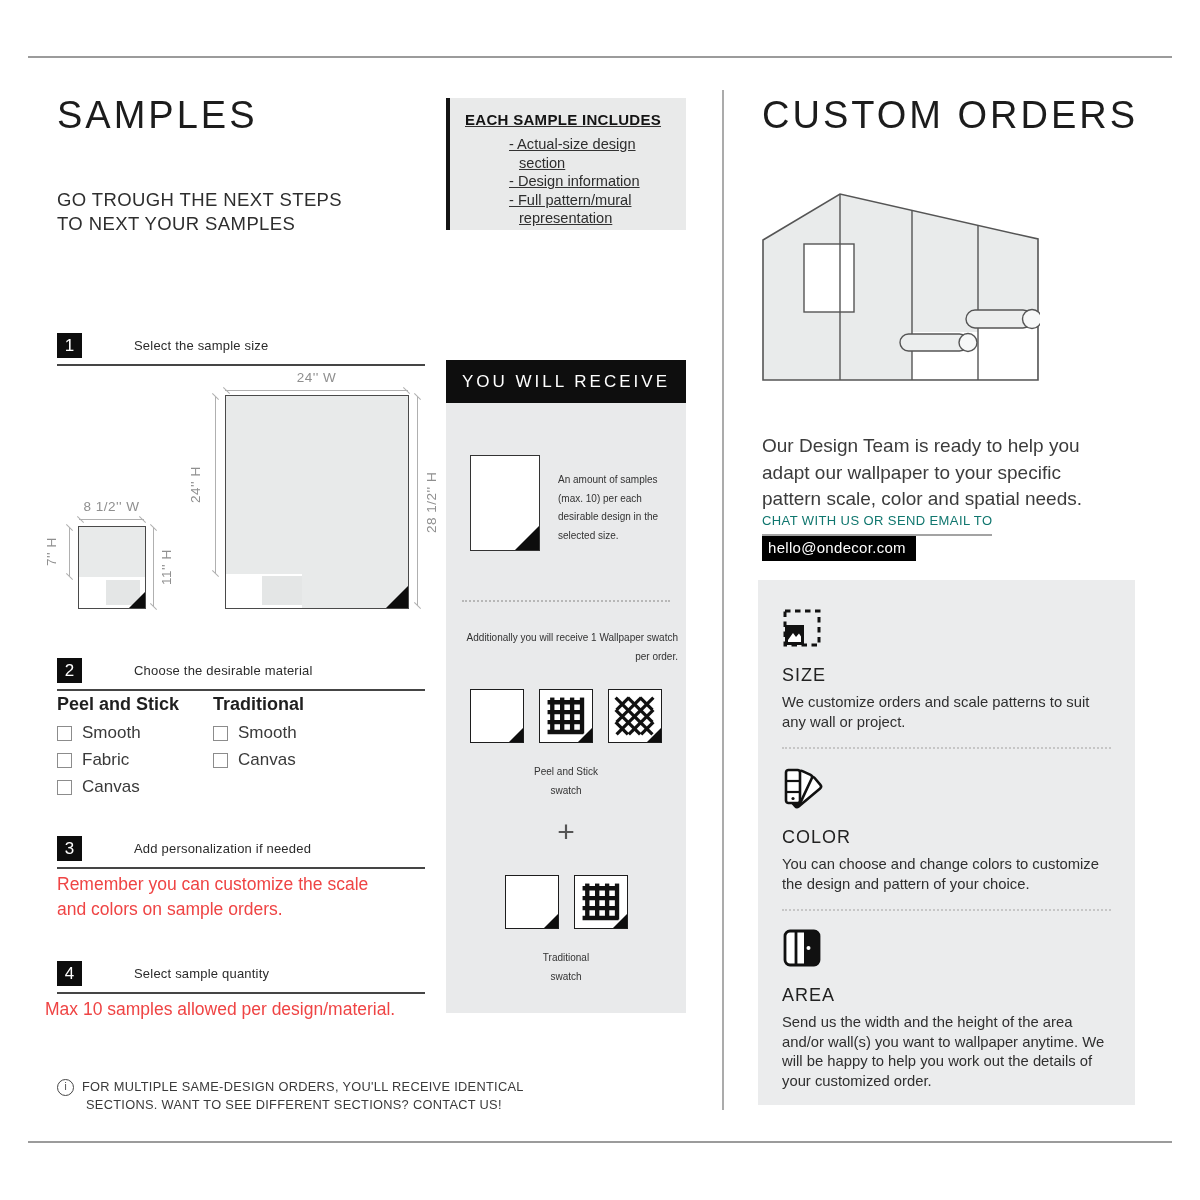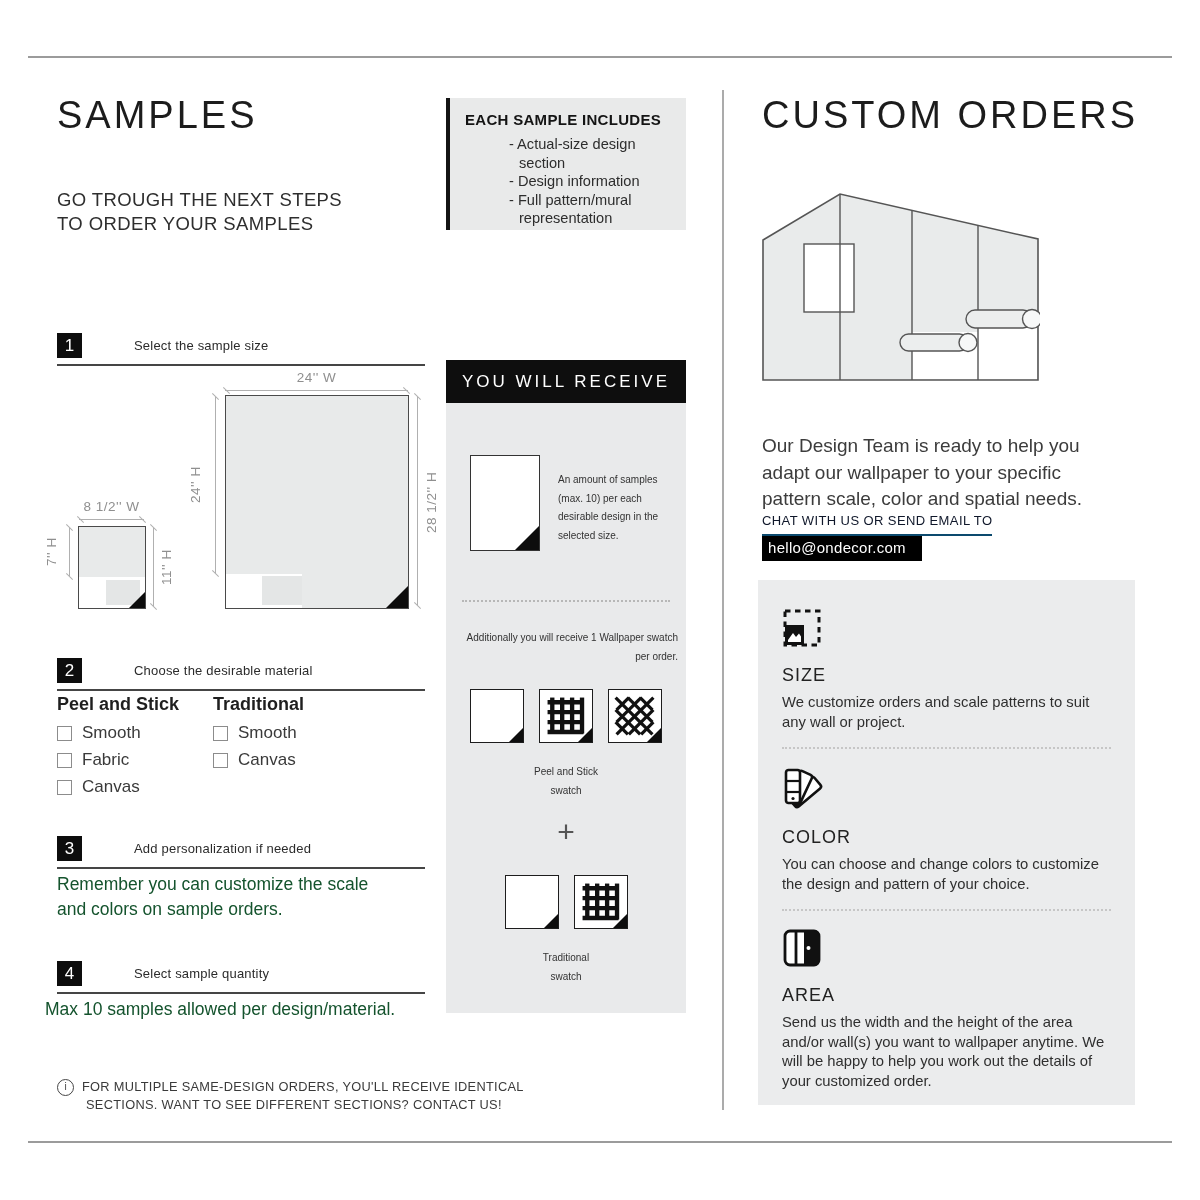--- a/index.html
+++ b/index.html
@@ -12,21 +12,21 @@
   
   .big-title{font-size:38px;letter-spacing:3px;color:#1c1c1c;font-weight:400;white-space:nowrap;}
   .intro{font-size:18.5px;line-height:24px;color:#2e2e2e;letter-spacing:0.4px;}
 
   
   .step{display:flex;align-items:center;gap:12px;border-bottom:2px solid #454545;
         padding-bottom:6px;width:368px;}
   .step-num{width:25px;height:25px;background:#0d0d0d;color:#fff;display:flex;align-items:center;
         justify-content:center;font-size:17px;flex:0 0 auto;}
   .step-label{font-size:13px;color:#2b2b2b;letter-spacing:0.2px;white-space:nowrap;margin-left:40px;}
-  .step-note{font-size:17.5px;line-height:25px;color:#14532d;}
+  .step-note{font-size:17.5px;line-height:25px;color:#ef4444;}
 
   
   .sample-rect{position:absolute;background:#e8eaea;border:1.5px solid #4a4a4a;}
   .white-strip{position:absolute;left:0;bottom:0;background:#fff;}
   .mini-square{position:absolute;background:#e4e6e6;}
   .fold{position:absolute;right:0;bottom:0;background:#0d0d0d;clip-path:polygon(100% 0,100% 100%,0 100%);}
   .dim-h{position:absolute;height:1px;background:#b0b0b0;}
   .dim-h::before,.dim-h::after{content:"";position:absolute;width:9px;height:1px;background:#b0b0b0;transform:rotate(45deg);top:0;}
   .dim-h::before{left:-3px}.dim-h::after{right:-3px}
   .dim-v{position:absolute;width:1px;background:#b0b0b0;}
@@ -36,39 +36,39 @@
   .vlabel{position:absolute;writing-mode:vertical-rl;transform:rotate(180deg);font-size:13.5px;
           color:#8f8f8f;letter-spacing:0.5px;display:flex;align-items:center;justify-content:center;white-space:nowrap;}
 
   
   .mat-title{font-size:18px;font-weight:bold;color:#1f1f1f;margin-bottom:8px;}
   .mat-row{font-size:17px;color:#3a3a3a;margin-bottom:7px;display:flex;align-items:center;}
   .cb{display:inline-block;width:13px;height:13px;border:1.5px solid #8c8c8c;margin-right:10px;background:#fff;flex:0 0 auto;}
 
   
   .includes-box{position:absolute;left:446px;top:98px;width:240px;height:132px;background:#e9eaea;
-        border-left:4px solid #141414;box-sizing:border-box;padding:13px 10px 0 15px;}
+        border-left:4px solid #141414;box-sizing:border-box;padding:13px 10px 0 15px;text-decoration:underline;}
   .includes-title{font-size:15px;font-weight:bold;color:#141414;letter-spacing:0.3px;margin-bottom:7px;}
   .includes-item{font-size:14.6px;line-height:18.5px;color:#2d2d2d;padding-left:10px;text-indent:-10px;margin-left:44px;}
 
   
   .receive-header{position:absolute;left:446px;top:360px;width:240px;height:43px;background:#0e0e0e;
         color:#fff;display:flex;align-items:center;justify-content:center;font-size:17px;letter-spacing:3px;white-space:nowrap;}
   .receive-body{position:absolute;left:446px;top:403px;width:240px;height:610px;background:#e9eaeb;}
   .page-icon{position:absolute;left:24px;top:52px;width:70px;height:96px;background:#fff;border:1.5px solid #333;box-sizing:border-box;}
   .receive-text{position:absolute;font-size:10px;line-height:18.5px;color:#333;}
   .dotted{border-top:2px dotted #b7b7b7;}
   .swatch{position:absolute;width:54px;height:54px;background:#fff;border:1.6px solid #1d1d1d;box-sizing:border-box;}
   .plus{position:absolute;width:100%;text-align:center;font-size:30px;color:#555;font-weight:400;}
 
   
   .custom-intro{font-size:19px;line-height:26.5px;color:#3c3c3c;margin-top:27px;}
-  .chat-label{font-size:13px;letter-spacing:0.4px;color:#0f172a;border-bottom:2px solid #0c4a6e;
+  .chat-label{font-size:13px;letter-spacing:0.4px;color:#0f766e;border-bottom:2px solid #a3a3a3;
         padding-bottom:6px;display:inline-block;min-width:226px;white-space:nowrap;}
-  .email-badge{display:inline-block;background:#000;color:#fff;font-size:15px;padding:3px 16px 5px 6px;letter-spacing:0.3px;}
+  .email-badge{display:inline-block;background:#000;color:#fff;font-size:15px;padding:3px 10px 5px 6px;letter-spacing:0.3px;}
   .features-box{position:absolute;left:758px;top:580px;width:377px;height:525px;background:#ebeced;
         box-sizing:border-box;padding:28px 24px 0 24px;}
   .feat-title{font-size:18px;color:#222;letter-spacing:1px;margin:13px 0 7px 0;}
   .feat-text{font-size:14.8px;line-height:19.5px;color:#2f2f2f;width:330px;}
   .feat-divider{border-top:2px dotted #c6c6c6;margin:15px 0 17px 0;}
 
   
   .footer-note{position:absolute;left:57px;top:1078px;display:flex;gap:8px;color:#3a3a3a;}
   .info-icon{display:inline-block;width:15px;height:15px;border:1.4px solid #454545;border-radius:50%;
         text-align:center;line-height:14px;font-size:10px;color:#454545;flex:0 0 auto;margin-top:1px;}
@@ -80,21 +80,21 @@
 <div class="page">
 
   <div class="rule" style="top:56px"></div>
   <div class="rule" style="top:1141px"></div>
   <div class="vdivider"></div>
 
   <div class="abs big-title" style="left:57px;top:94px">SAMPLES</div>
 
   <div class="abs intro" style="left:57px;top:188px">
     <span>GO TROUGH THE NEXT STEPS</span><br>
-    <span>TO ORDER YOUR SAMPLES</span>
+    <span>TO NEXT YOUR SAMPLES</span>
   </div>
 
   <div class="abs step" style="left:57px;top:333px">
     <span class="step-num">1</span>
     <span class="step-label">Select the sample size</span>
   </div>
 
   <div class="dim-label" style="left:225px;top:370px;width:183px">24'' W</div>
   <div class="dim-h" style="left:225px;top:390px;width:183px"></div>
   <div class="sample-rect" style="left:225px;top:395px;width:182px;height:212px">

